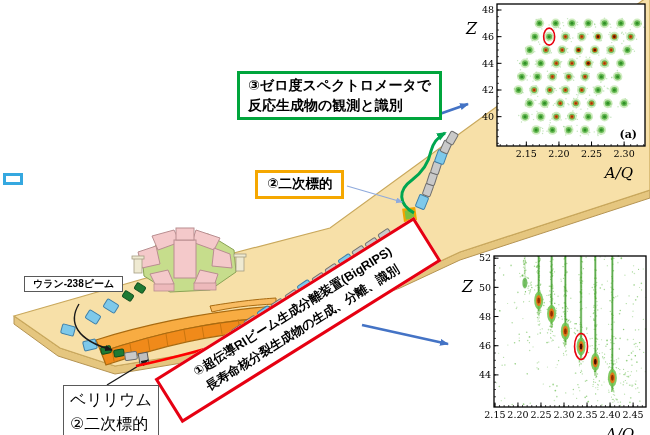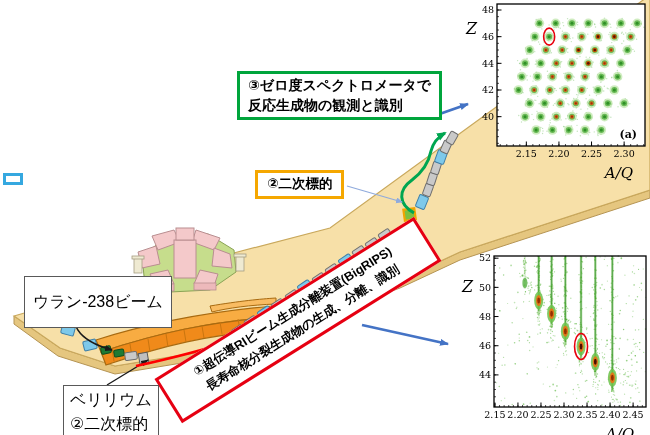--- a/index.html
+++ b/index.html
@@ -5,21 +5,21 @@
   html,body{margin:0;padding:0;background:#fff;}
   .stage{position:relative;width:650px;height:435px;background:#fff;overflow:hidden;
          font-family:"Liberation Sans","DejaVu Sans",sans-serif;color:#000;}
   .stage svg{position:absolute;left:0;top:0;}
   #main-art{z-index:1;}
   .jpbox{position:absolute;background:#fff;z-index:4;line-height:1.4;white-space:nowrap;}
   #src-box{left:3px;top:173px;border:3px solid #35A8E0;font-size:12.5px;font-weight:600;padding:3px 7px;}
   #src-box .l2{padding-left:10px;}
   #zerodeg-box{left:237px;top:71px;border:3px solid #00A53C;font-size:14px;font-weight:600;padding:2px 8px;}
   #target2-box{left:255px;top:170px;border:3px solid #F5A700;font-size:13.5px;font-weight:600;padding:2px 9px;}
-  #uranium-box{left:24px;top:276px;border:1.5px solid #595959;font-size:16px;padding:14px 8px;}
+  #uranium-box{left:24px;top:276px;border:1.5px solid #595959;font-size:10px;padding:0 8px;font-weight:bold;}
   #beryllium-box{left:63px;top:385px;border:1.5px solid #595959;font-size:16px;padding:2px 6px;line-height:1.5;}
   #bigrips-box{left:145px;top:294px;width:300px;height:46px;border:3px solid #E60012;
       transform:rotate(-32deg);display:flex;flex-direction:column;justify-content:center;
       align-items:center;text-align:center;font-size:12.5px;font-weight:600;line-height:1.5;z-index:3;}
   #plot-top{left:452px;top:0;z-index:5;}
   #plot-bottom{left:448px;top:240px;z-index:5;}
 </style>
 </head>
 <body>
 

